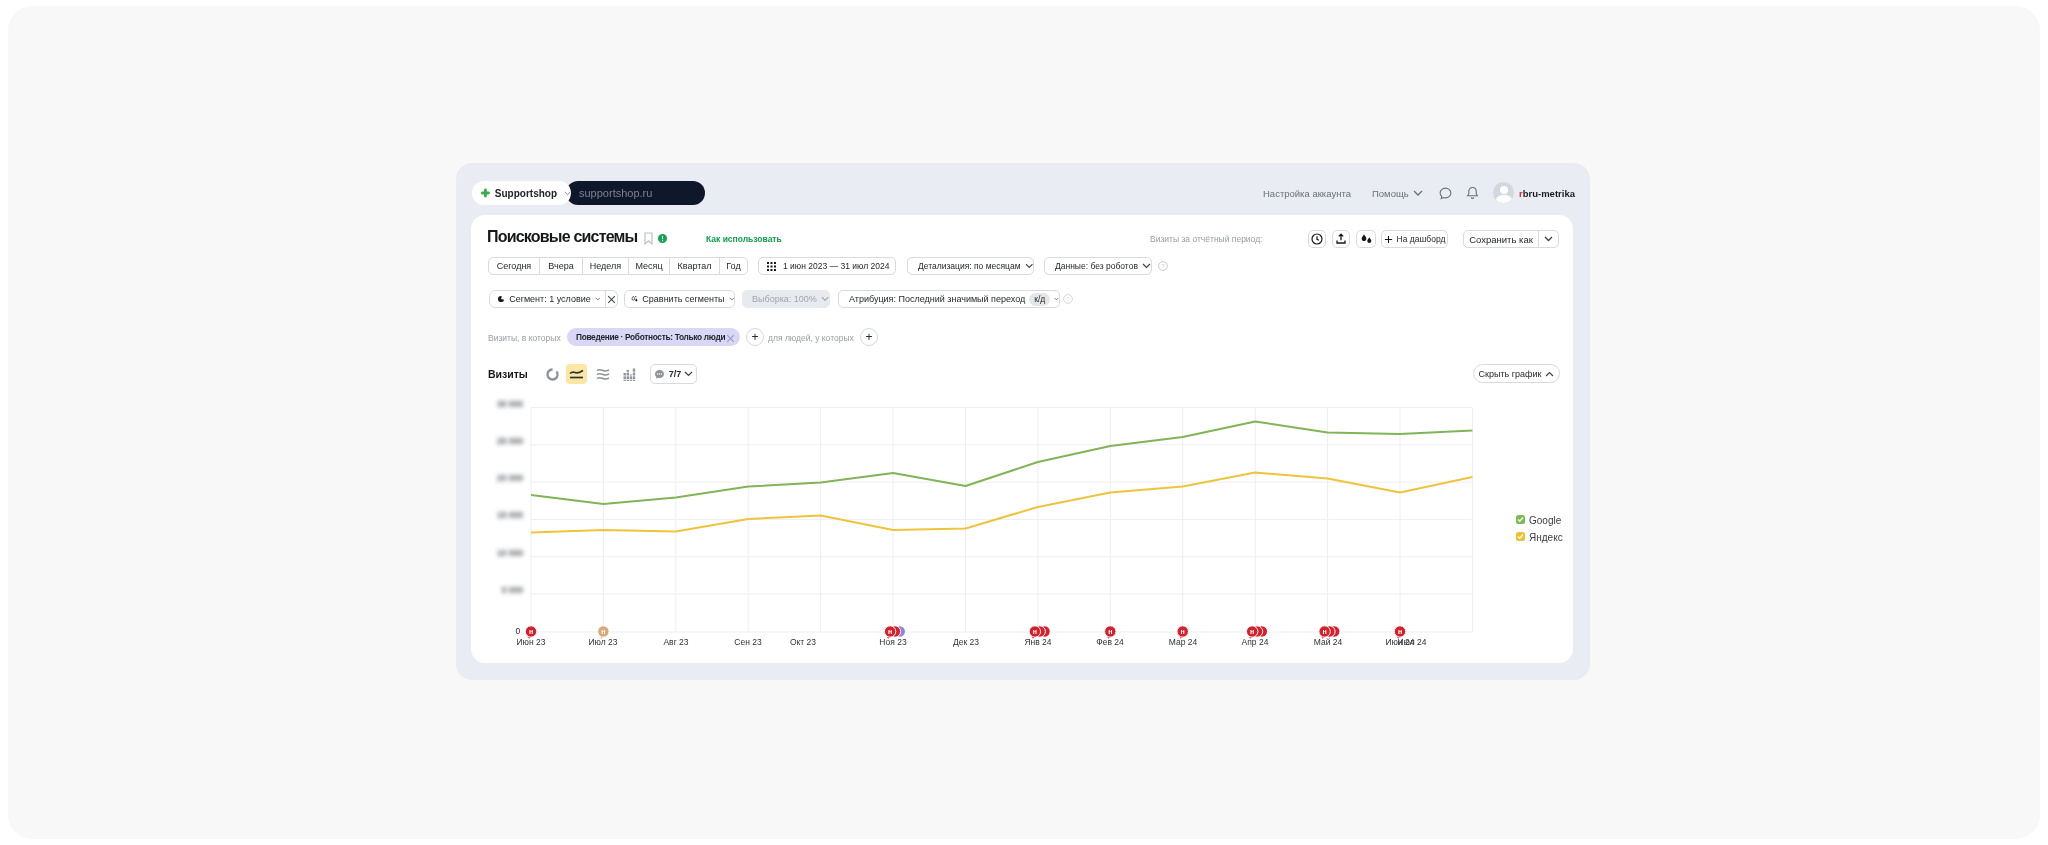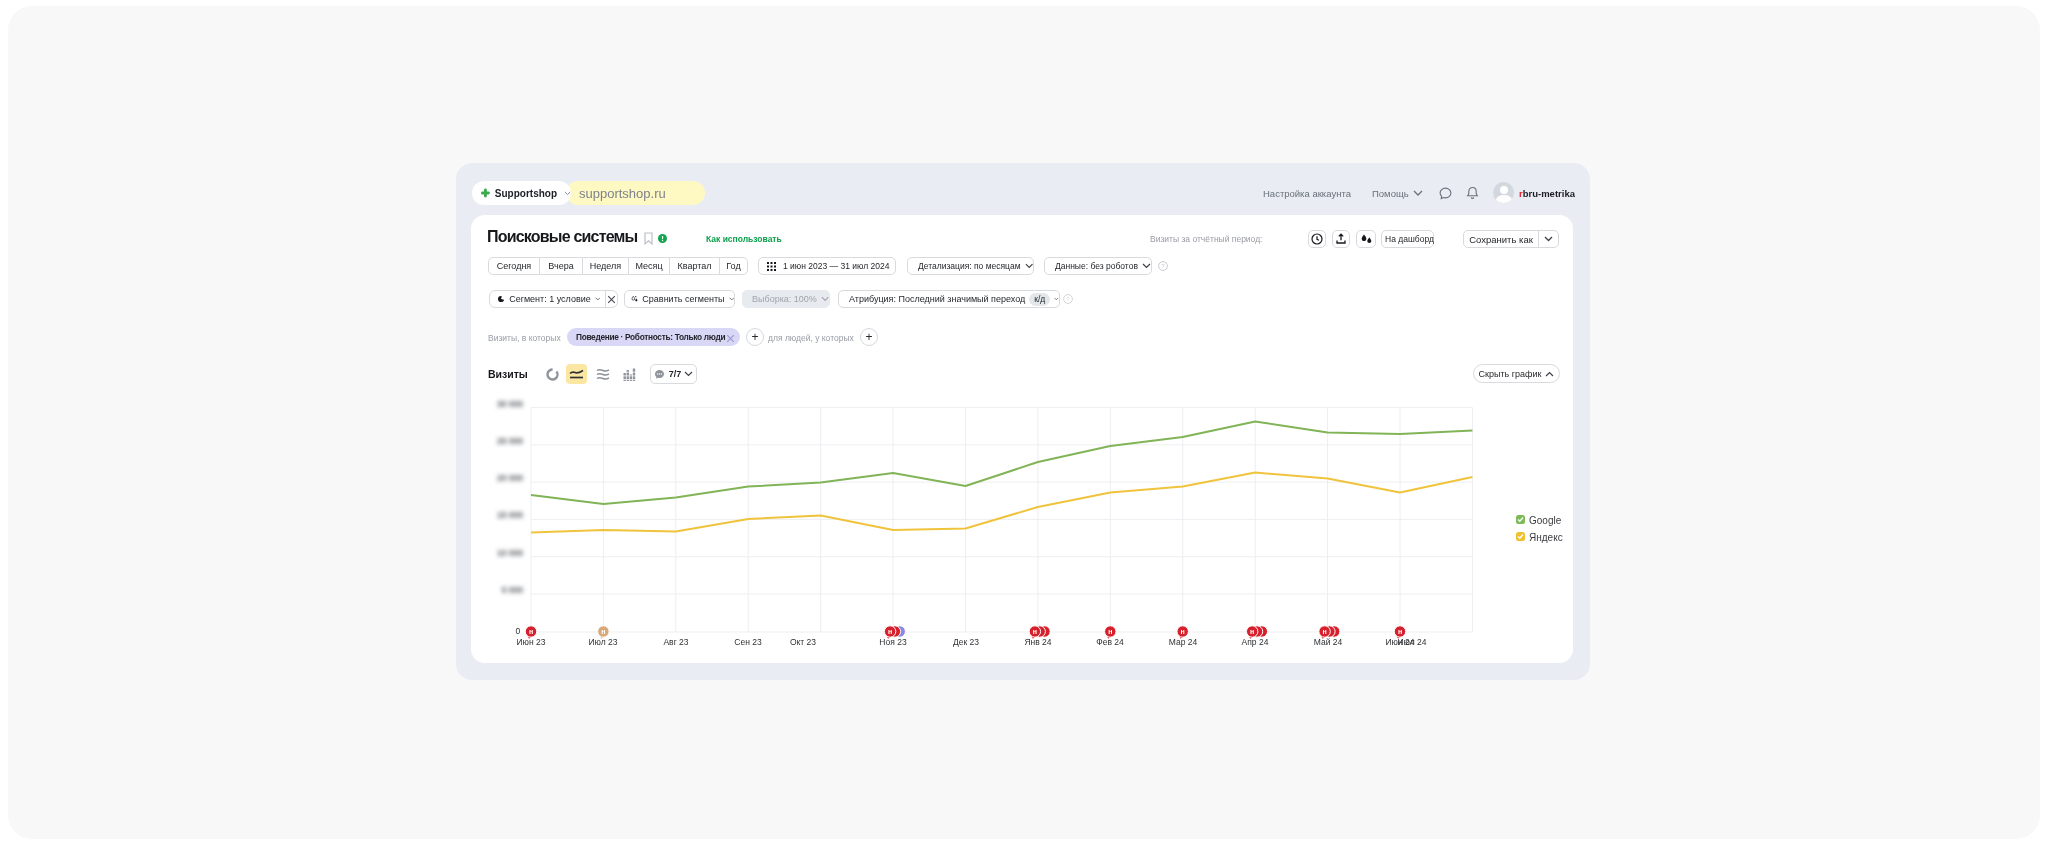--- a/index.html
+++ b/index.html
@@ -4,21 +4,21 @@
 <style>
   * { margin:0; padding:0; box-sizing:border-box; }
   html,body { width:2048px; height:845px; background:#fff; font-family:"Liberation Sans", sans-serif; }
   .abs { position:absolute; }
   body { position:relative; overflow:hidden; }
   .bg { left:8px; top:6px; width:2032px; height:833px; border-radius:24px; background:#f8f8f9; }
   .app { left:456px; top:163px; width:1134px; height:517px; border-radius:16px; background:#e9edf3; }
   .card { left:471px; top:215px; width:1102px; height:448px; border-radius:14px; background:#ffffff; }
   .pill { left:472px; top:181px; width:99px; height:24px; border-radius:12px; background:#fff; display:flex; align-items:center; padding-left:9px; white-space:nowrap; }
   .pill .txt { font-size:10px; font-weight:bold; color:#21232a; margin-left:5px; }
-  .tab { left:566px; top:181px; width:139px; height:24px; border-radius:12px; background:#fef9c3; display:flex; align-items:center; padding-left:13px; font-size:13px; color:#7d828c; }
+  .tab { left:566px; top:181px; width:139px; height:24px; border-radius:12px; background:#0f172a; display:flex; align-items:center; padding-left:13px; font-size:11px; color:#7d828c; }
   .hdrlink { font-size:9.5px; color:#697077; white-space:nowrap; }
   .uname { font-size:9.5px; font-weight:bold; color:#1b1d22; white-space:nowrap;text-align:right; }
   .uname .r { color:#e0232e; }
   .title { left:487px; top:227.5px; font-size:16px; font-weight:bold; color:#17181c; letter-spacing:-0.8px; white-space:nowrap; }
   .howuse { font-size:8.5px; font-weight:bold; color:#0ea04d; white-space:nowrap;margin-left:35px; }
   .btnrow { height:18px; background:#fff; border:1px solid #d8dade; border-radius:5px; display:flex; align-items:center; font-size:9px; color:#26282c; white-space:nowrap; }
   .seg { display:flex; align-items:center; justify-content:center; height:100%; border-right:1px solid #d8dade; }
   .seg:last-child { border-right:none; }
   .graybtn { background:#e7eaee; border:1px solid #e7eaee; color:#a0a5ad; }
   .gtext { font-size:8.5px; color:#989ca4; white-space:nowrap; }
@@ -93,21 +93,21 @@
       <path d="M6 1.2v6" stroke="#17181c" stroke-width="1.3"></path>
       <path d="M3.8 3.4 6 1.2 8.2 3.4" fill="none" stroke="#17181c" stroke-width="1.3"></path>
     </svg>
 </div>
 <div class="abs iconbtn" style="left:1356px; top:230px; width:20px;">
   <svg width="13" height="12" viewBox="0 0 13 12">
       <path d="M4 1.5c1.4 1.7 2.3 3 2.3 4.2 0 1.4-1 2.3-2.3 2.3s-2.3-.9-2.3-2.3C1.7 4.5 2.6 3.2 4 1.5z" fill="#17181c"></path>
       <path d="M9.3 4.5c1.2 1.5 2 2.6 2 3.6 0 1.2-.9 2-2 2s-2-.8-2-2c0-1 .8-2.1 2-3.6z" fill="#17181c"></path>
     </svg>
 </div>
-<div class="abs btnrow" style="left:1381px; top:230px; width:53px; justify-content:center; font-size:8.5px;">
+<div class="abs btnrow" style="left:1381px; top:230px; width:67px; justify-content:center; font-size:8.5px;">
   <svg width="9" height="9" viewBox="0 0 10 10" style="margin-right:4px">
       <path d="M5 1v8M1 5h8" stroke="#17181c" stroke-width="1.2"></path>
     </svg>
   На дашборд
 </div>
 <div class="abs btnrow" style="left:1463px; top:230px; width:96px; font-size:9.5px;">
   <div class="seg" style="flex:1;">Сохранить как</div>
   <div class="seg" style="width:19px;">
       <svg width="9" height="6" viewBox="0 0 9 6">
         <polyline points="1,1 4.5,4.5 8,1" fill="none" stroke="#3d4046" stroke-width="1.3"></polyline>

